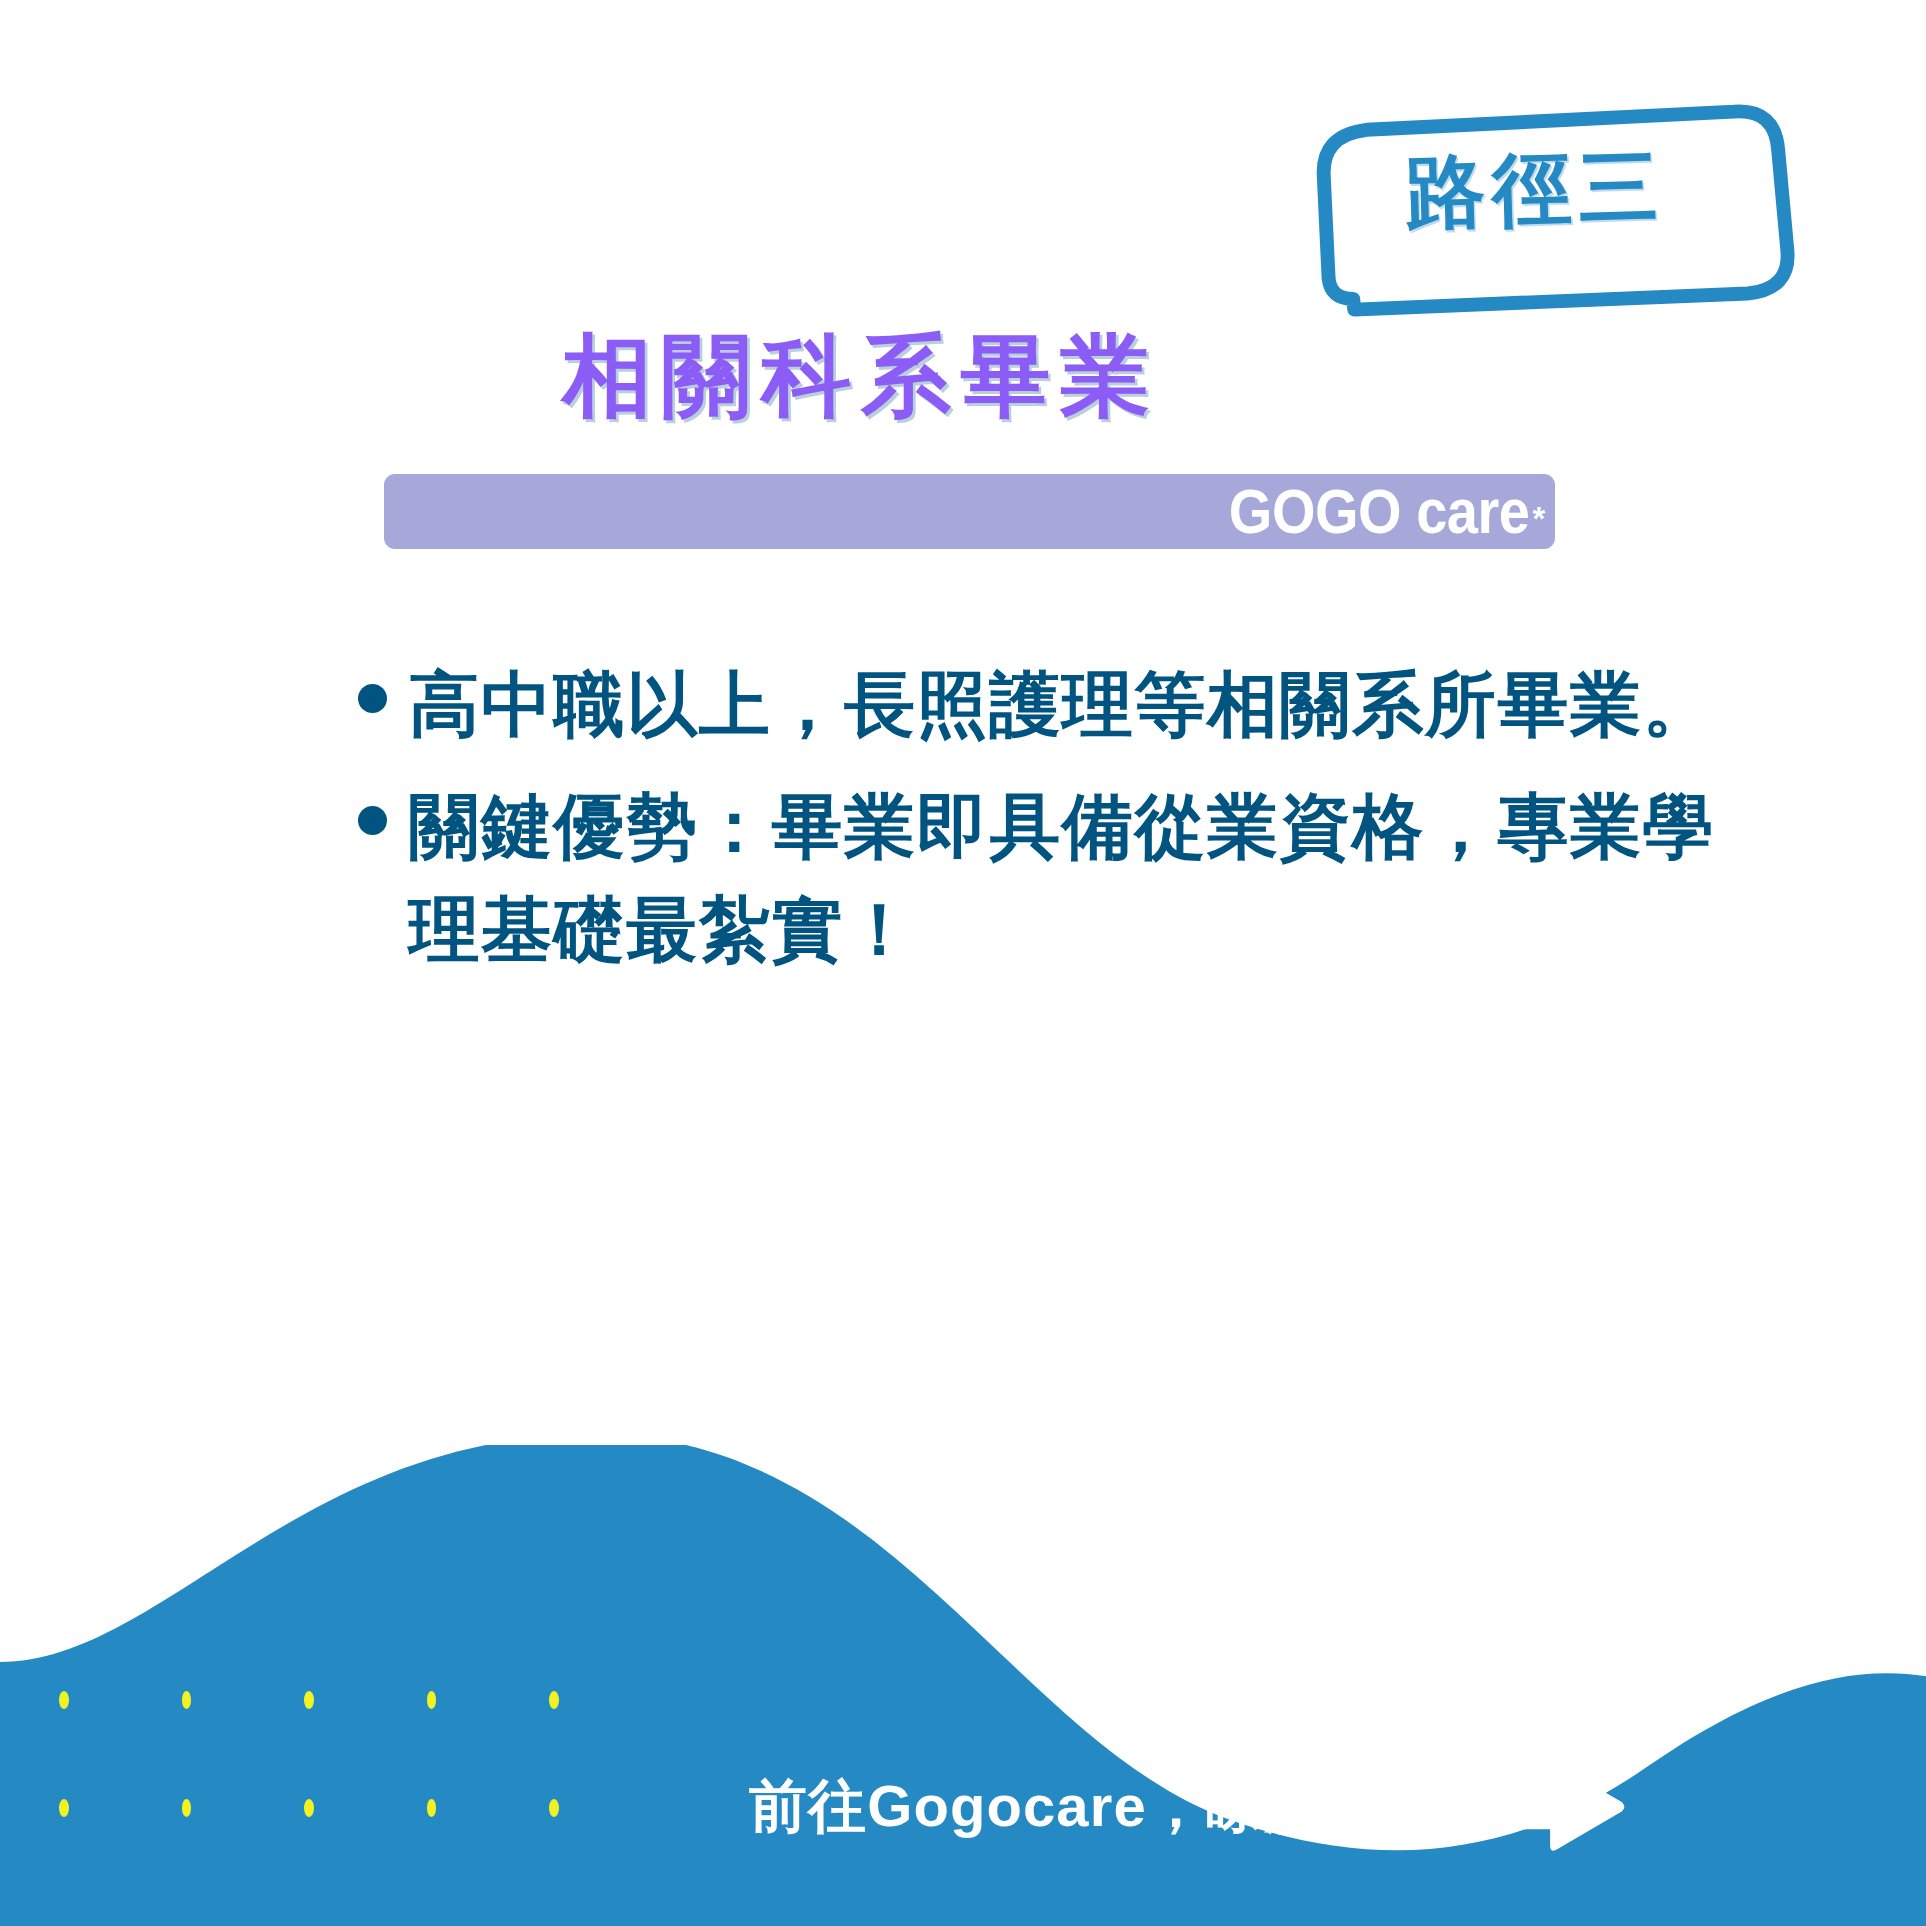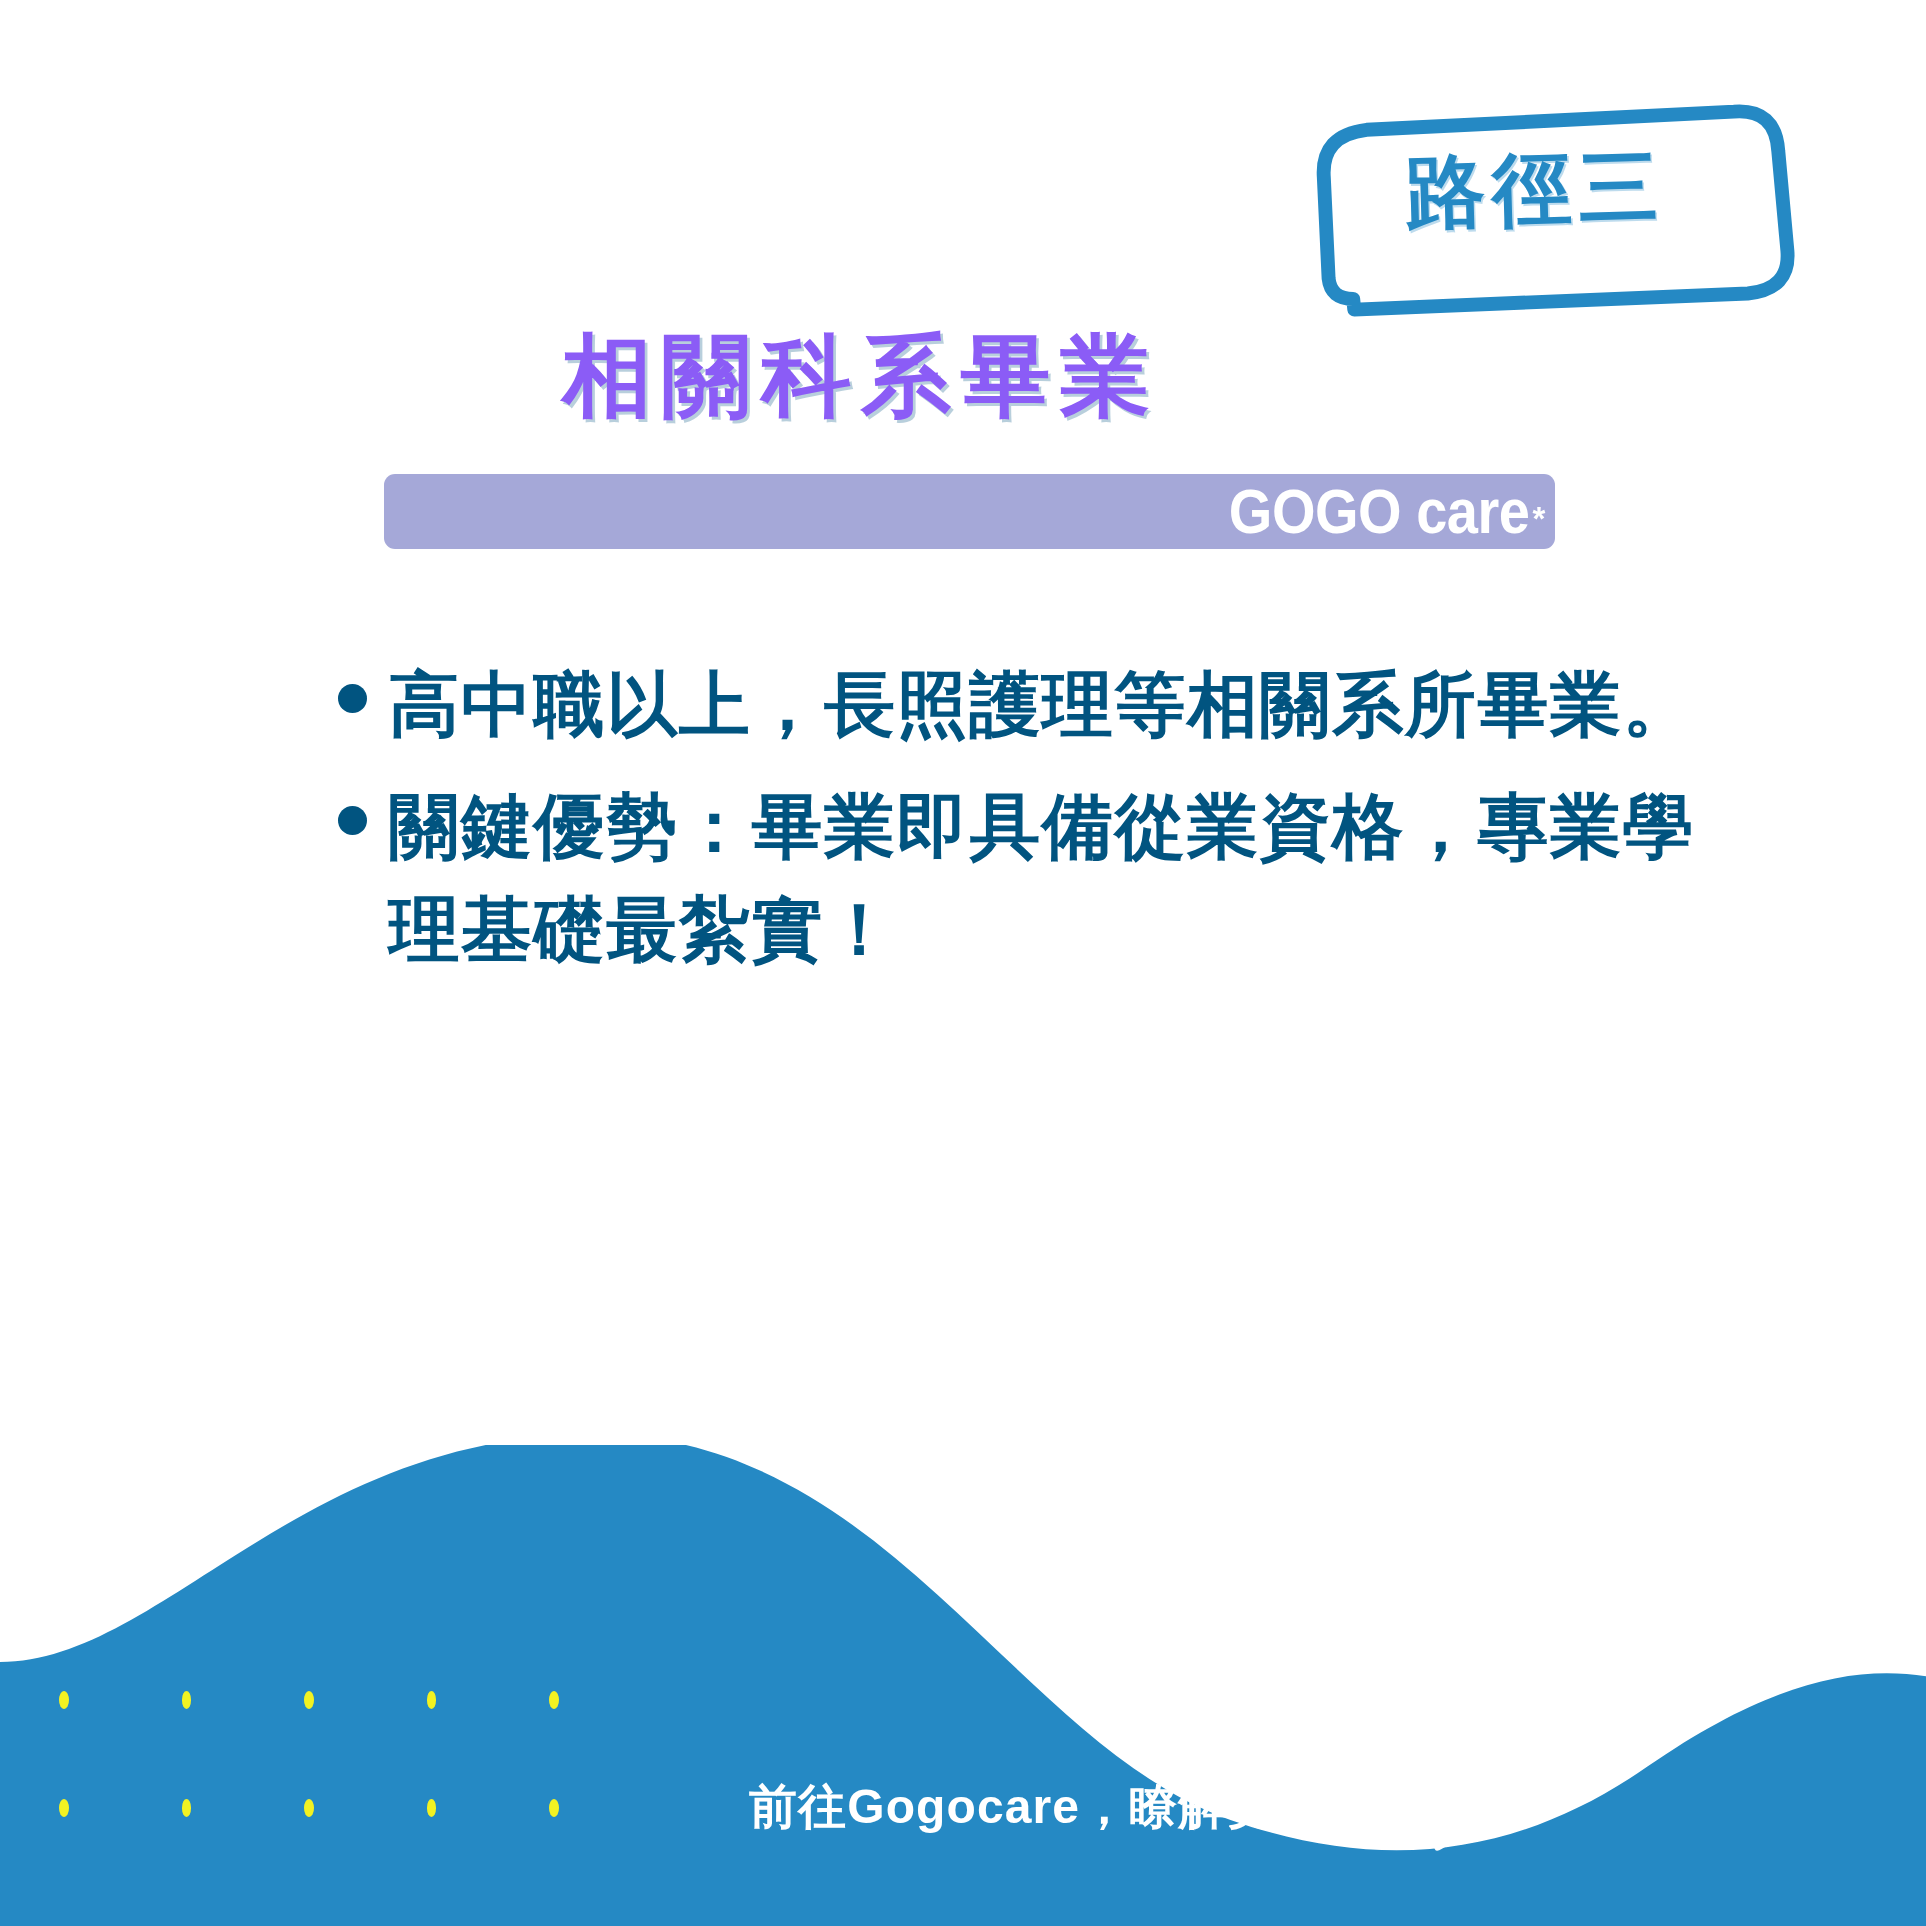--- a/index.html
+++ b/index.html
@@ -90,21 +90,21 @@
     font-size: 33px;
     font-weight: 700;
     margin-left: 3.2px;
     align-self: flex-end;
     margin-bottom: 10.7px;
   }
 
   
   .bullets {
     position: absolute;
-    left: 338px;
+    left: 358px;
     top: 653px;
     width: 1370px;
   }
   .bullet-row {
     display: flex;
     align-items: flex-start;
     margin-bottom: 18px;
   }
   .bullet-dot {
     flex: 0 0 auto;
@@ -154,21 +154,21 @@
 
   .footer-cta {
     position: absolute;
     left: 749px;
     top: 1760px;
     width: 1059px;
     display: flex;
     align-items: center;
   }
   .cta-text {
-    font-size: 48px;
+    font-size: 58px;
     font-weight: 700;
     color: #ffffff;
     letter-spacing: 1.1px;
     white-space: nowrap;
   }
   .cta-arrow {
     margin-left: 29px;
     width: 155px;
     height: 94px;
     flex: 0 0 auto;

